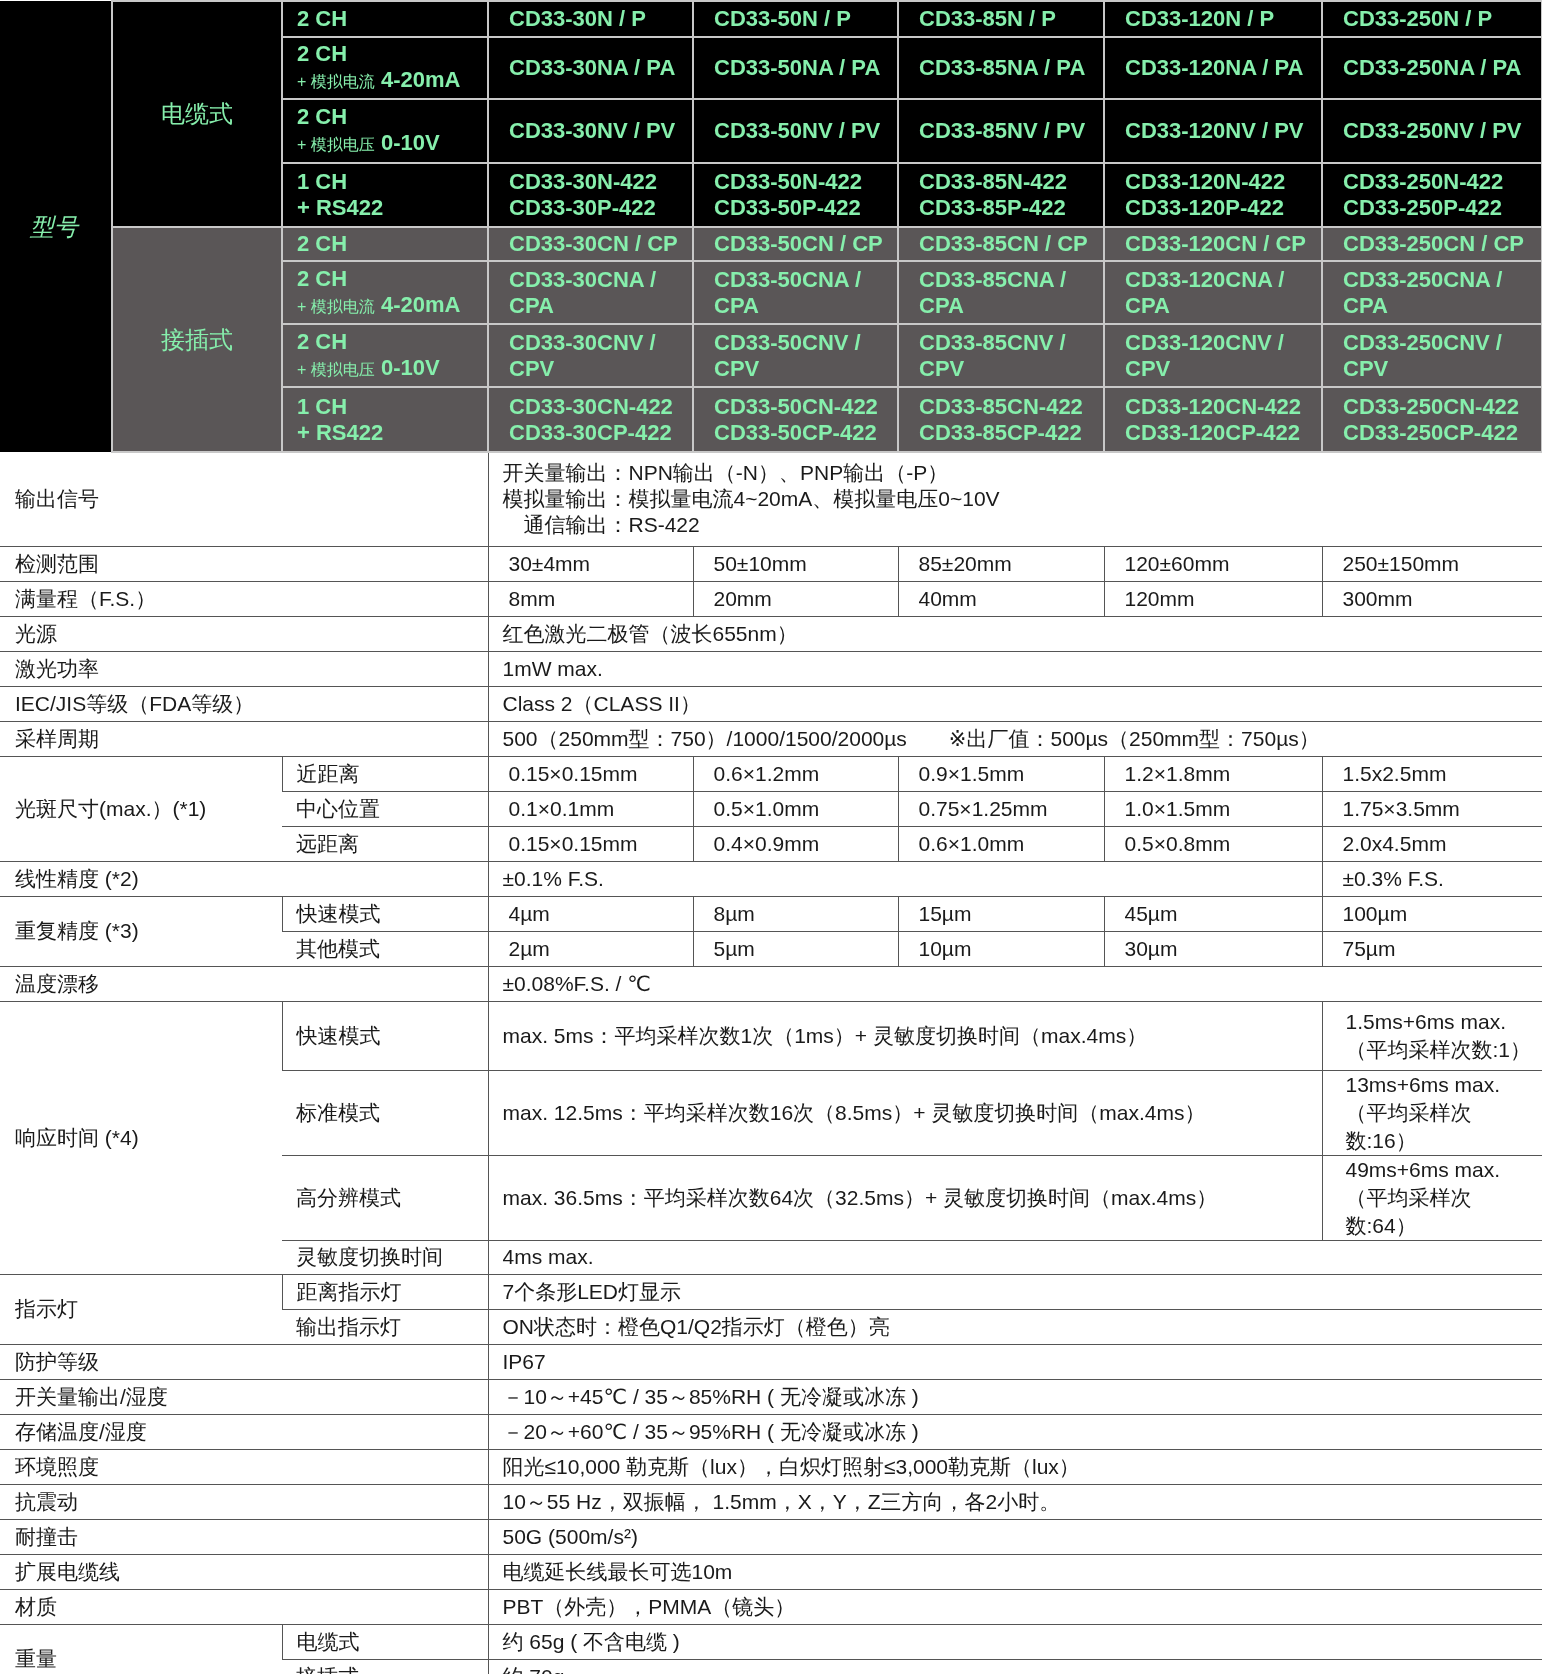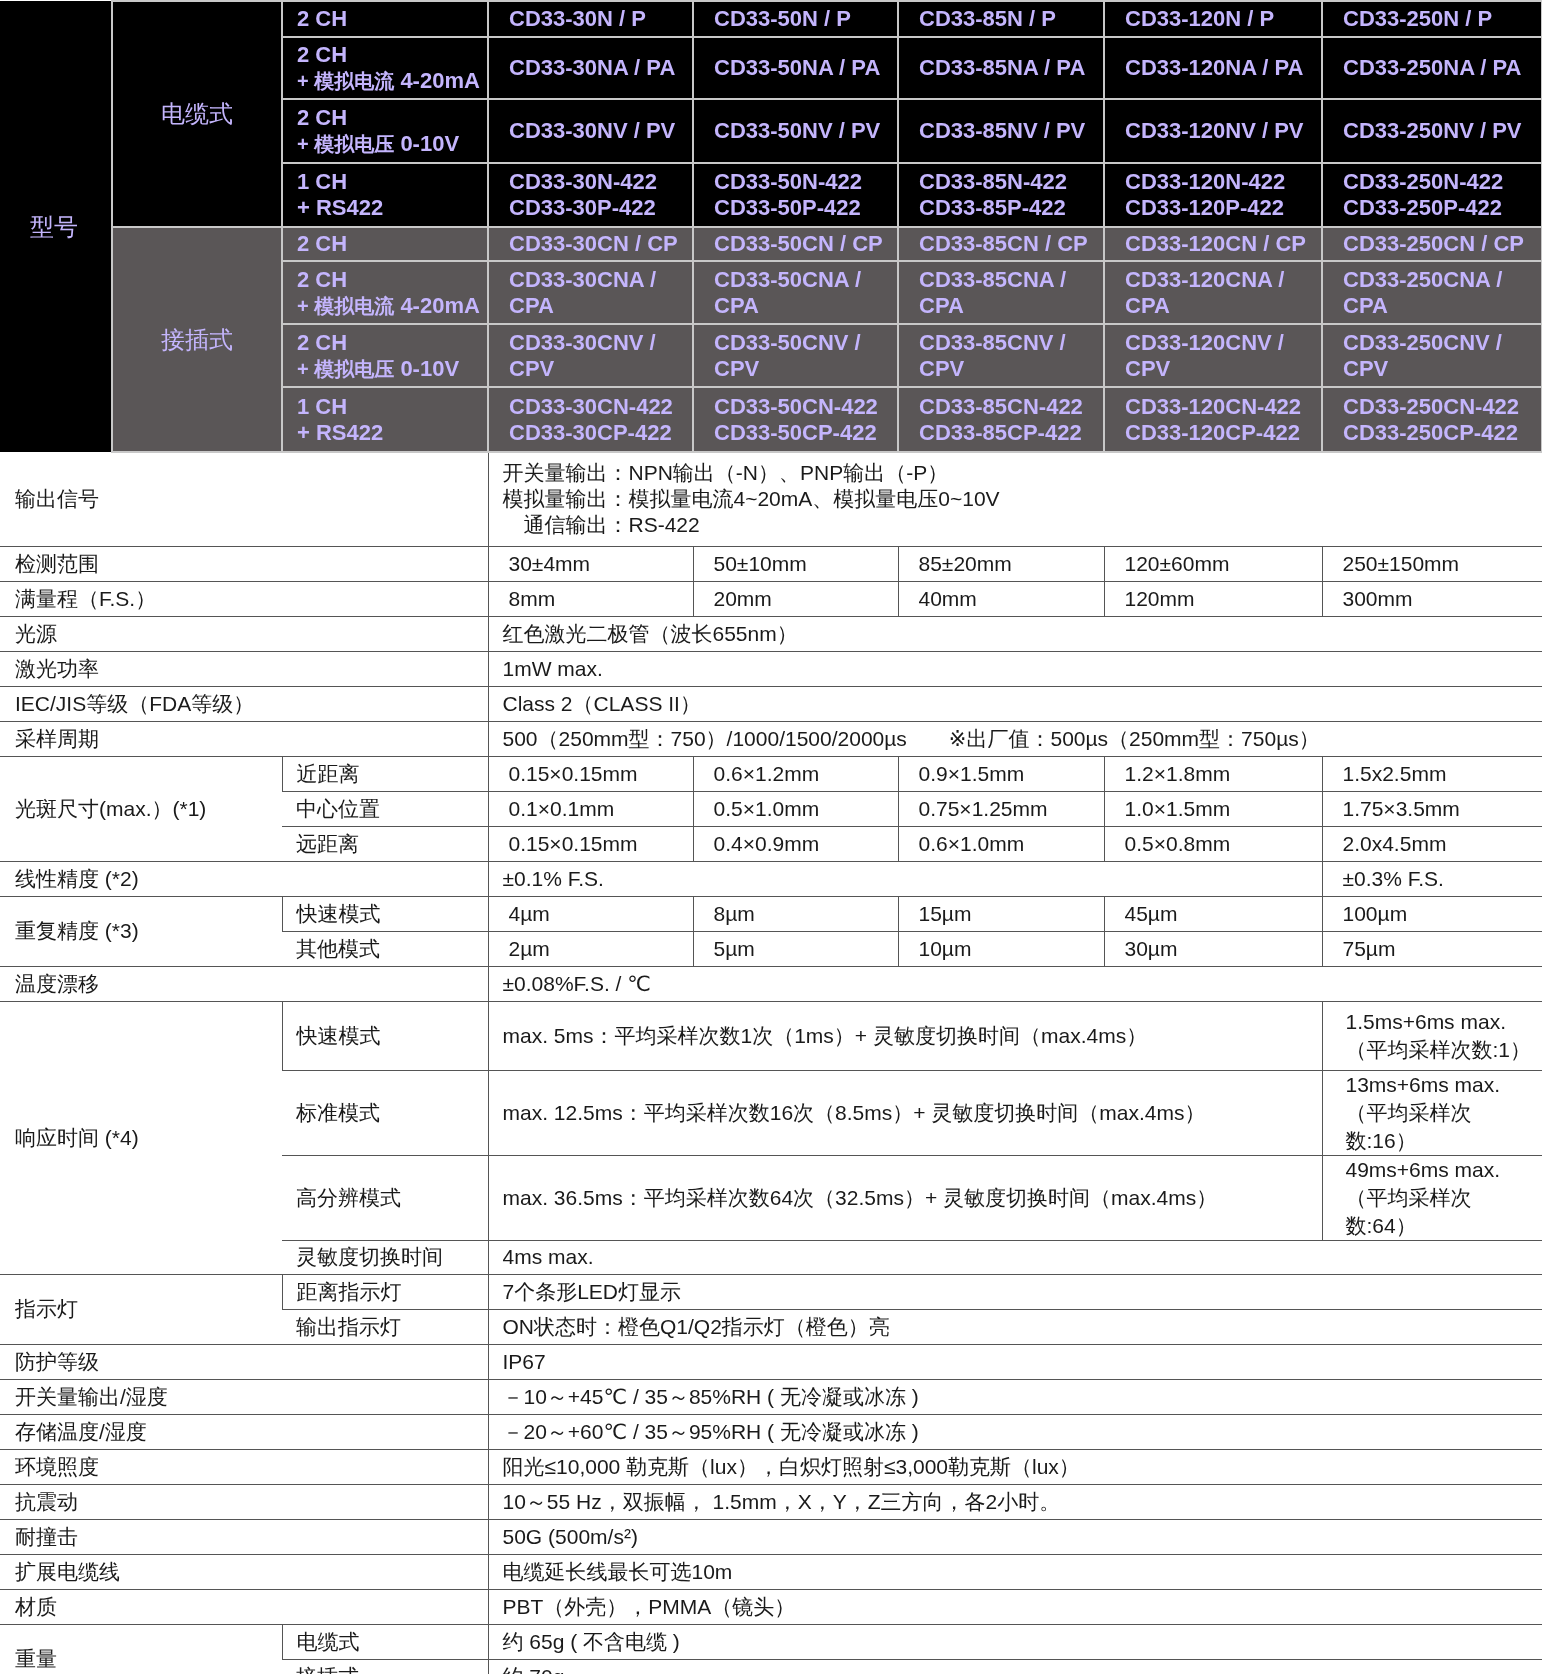--- a/index.html
+++ b/index.html
@@ -1,27 +1,27 @@
 <!DOCTYPE html>
 <html><head>
 <meta charset="utf-8">
 <style>
   html, body { margin: 0; padding: 0; background: #ffffff; }
   body { width: 1542px; height: 1674px; overflow: hidden; font-family: "Liberation Sans", "DejaVu Sans", sans-serif; }
   table { border-collapse: collapse; table-layout: fixed; width: 1542px; }
   td { padding: 0 0 0 20px; vertical-align: middle; font-size: 21px; line-height: 26px; color: #1a1a1a; }
   
-  .hdr td { color: #c4b5fd; font-weight: bold; font-size: 22px; border: 2px solid #c8c8c8; }
+  .hdr td { color: #86efac; font-weight: bold; font-size: 22px; border: 2px solid #c8c8c8; }
   .hdr td.lbl-big { font-weight: normal; font-size: 24px; padding-left: 30px; }
   .hdr td.lbl-mid { font-weight: normal; font-size: 24px; padding-left: 48px; }
   .hdr td.ch { padding-left: 14px; }
-  .hdr .sm { font-weight: bold; font-size: 20px; }
+  .hdr .sm { font-weight: normal; font-size: 16px; }
   .black td { background: #000000; }
   .gray td { background: #5a5657; }
-  .hdr td.model-cell { background: #000000; border-left: none; border-top: none; border-bottom: none; }
+  .hdr td.model-cell { background: #000000; border-left: none; border-top: none; border-bottom: none; font-style: italic; }
   .hdr td.cable-lbl { background: #000000; }
   .hdr td.plug-lbl { background: #5a5657; }
   .two-line { line-height: 31px; }
   
   .spec td { border-top: 1.5px solid #555; border-bottom: 1.5px solid #555; border-left: 1px solid #555; }
   .spec td:first-child { border-left: none; padding-left: 15px; }
   .spec td.sub { padding-left: 14px; }
   .spec td.val { padding-left: 20px; }
   .spec td.val-wide { padding-left: 14px; }
   .spec td.right-note { padding-left: 23px; line-height: 28px; }

